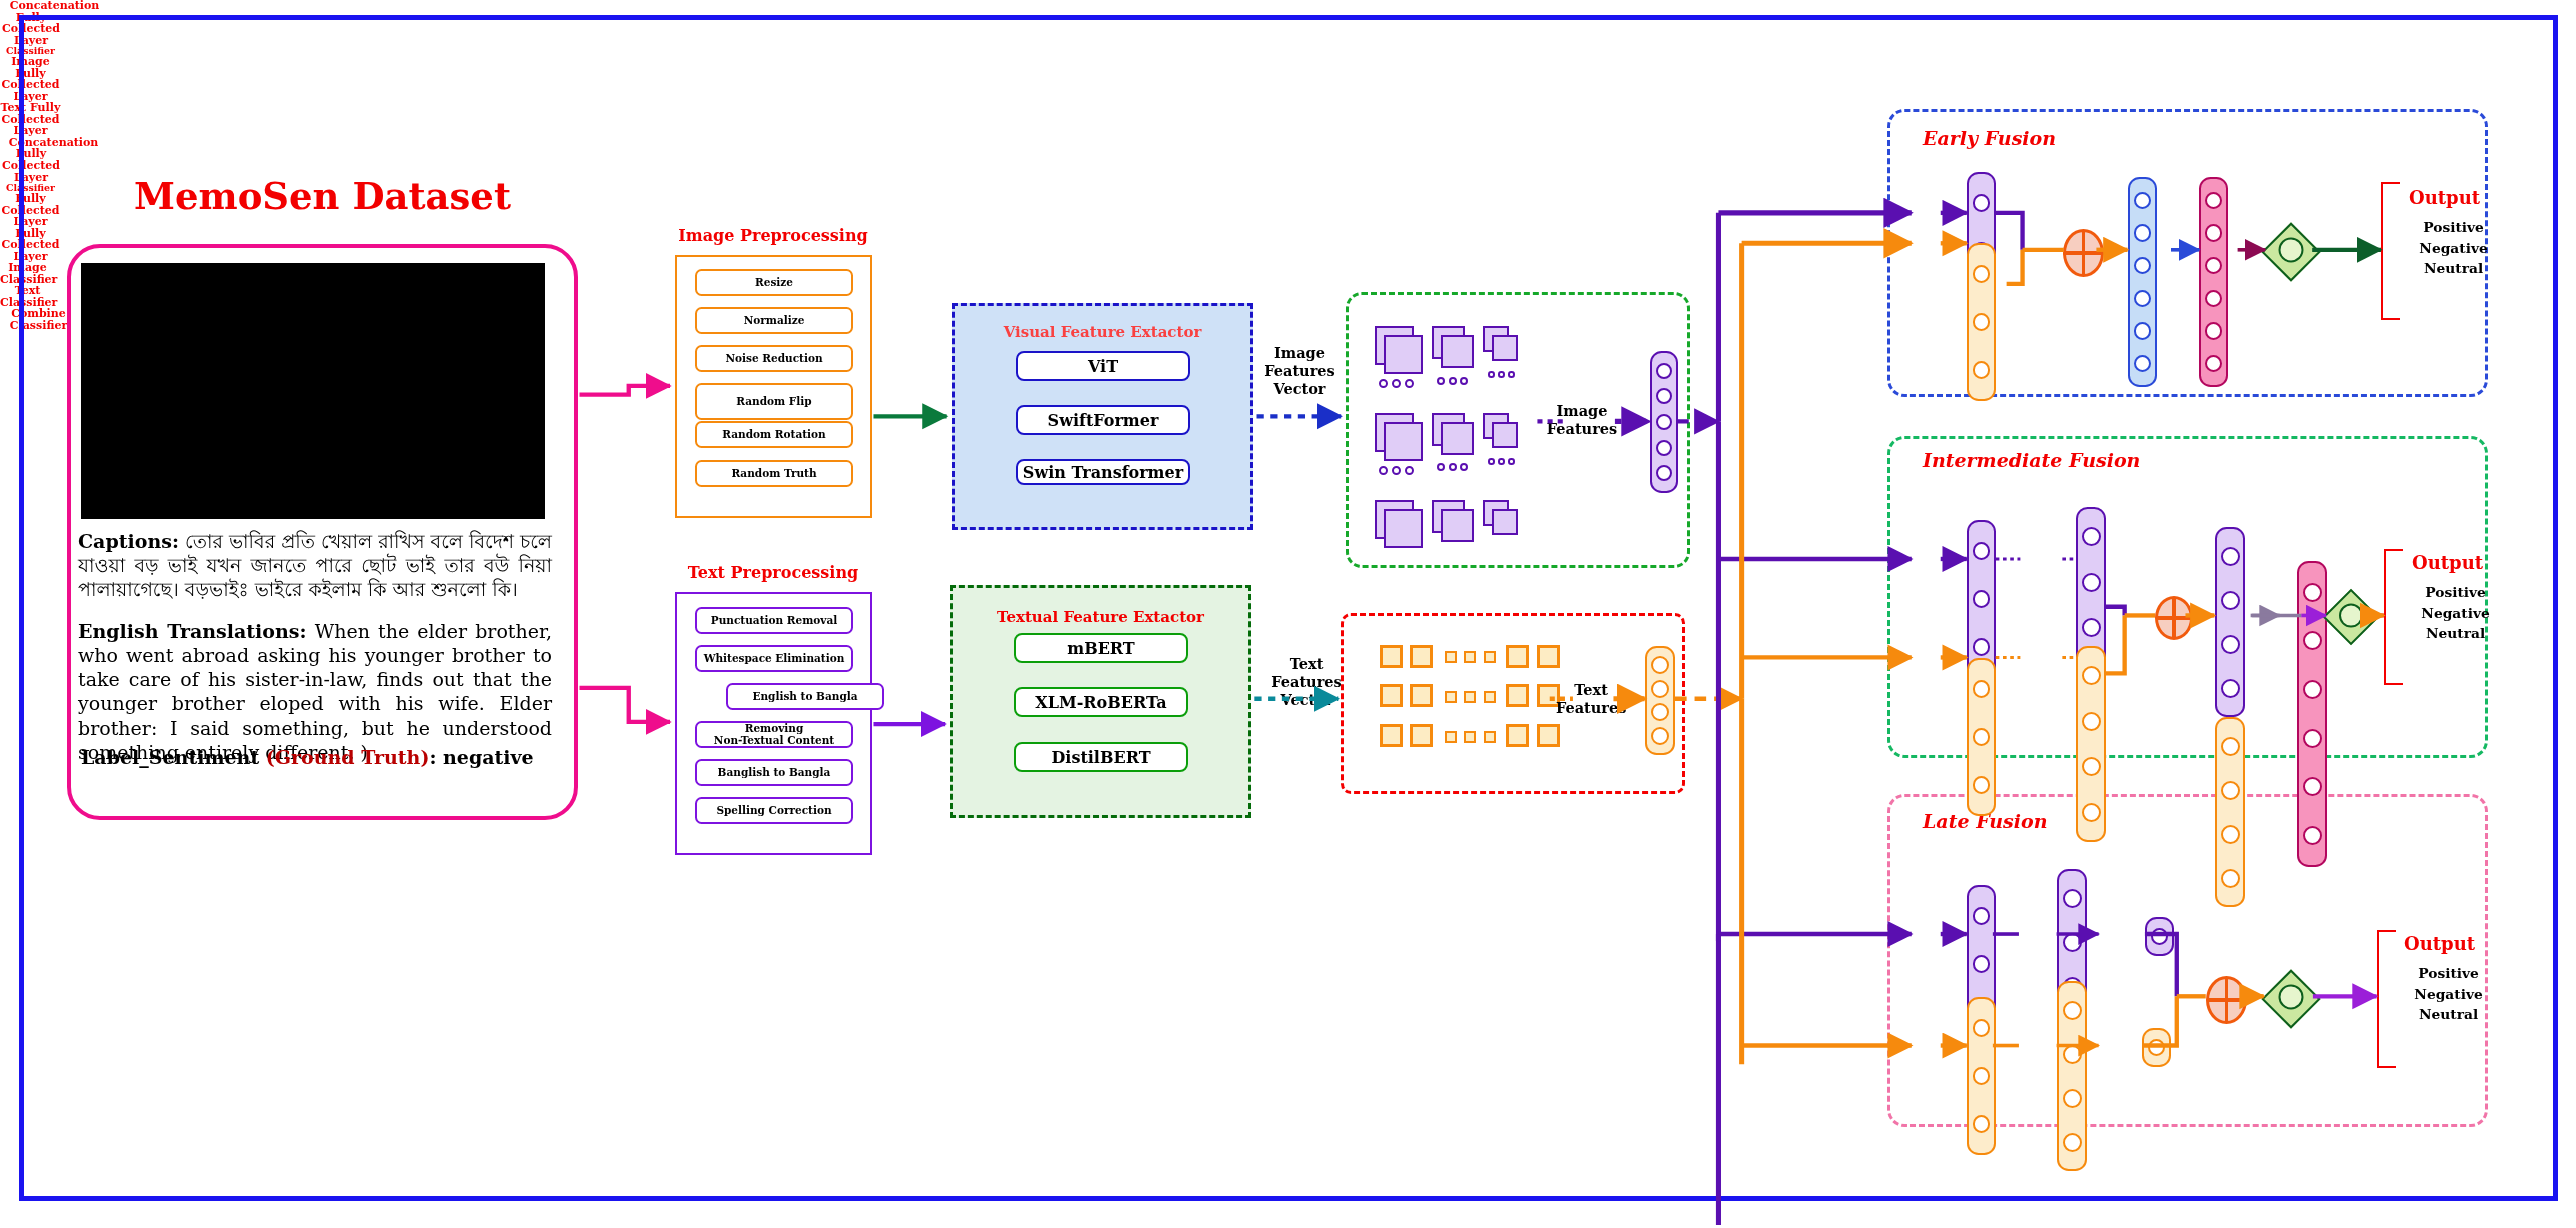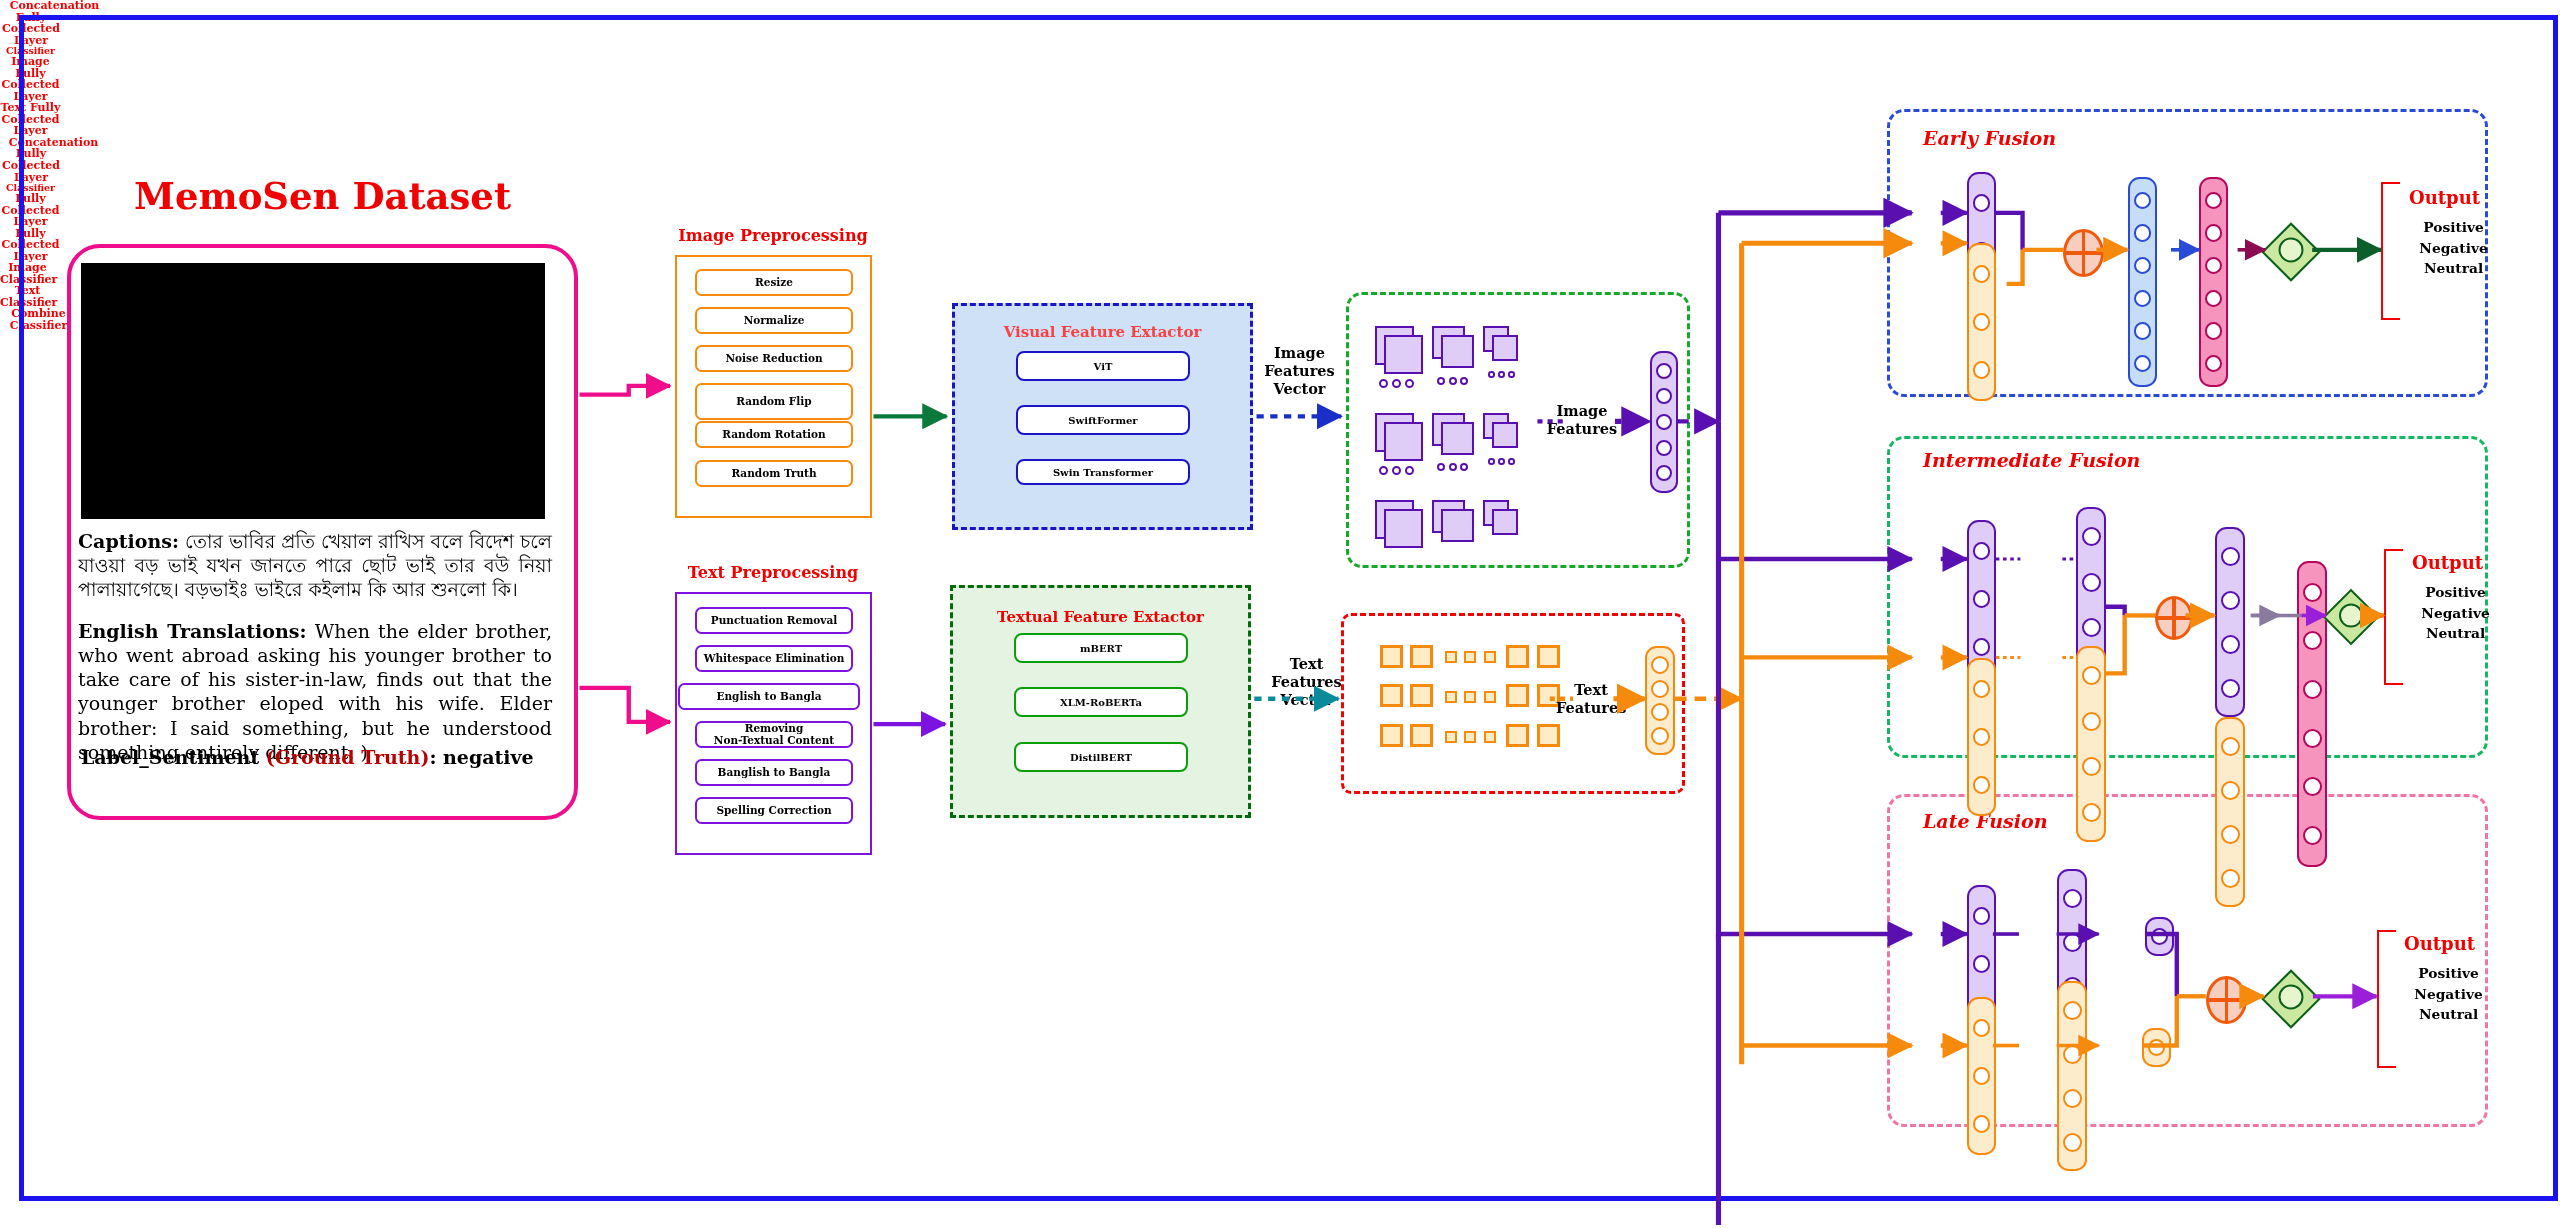--- a/index.html
+++ b/index.html
@@ -36,21 +36,21 @@
   .chip-purple{border:2.5px solid #7d13e0;}
   
   #vis-fx-panel{left:952px;top:303px;width:301px;height:227px;box-sizing:border-box;
        border:3.6px dashed #1a13c8;background:#cfe1f7;}
   #txt-fx-panel{left:950px;top:585px;width:301px;height:233px;box-sizing:border-box;
        border:3.6px dashed #046b0a;background:#e4f3e2;}
   #vis-fx-title{left:952px;top:323px;width:301px;font-size:15px;color:#f94141;}
   #txt-fx-title{left:950px;top:608px;width:301px;font-size:15px;}
   .fx-chip{position:absolute;box-sizing:border-box;background:#fff;border-radius:8px;
            display:flex;align-items:center;justify-content:center;
-           font-family:"DejaVu Serif",serif;font-weight:bold;font-size:10px;color:#000;}
+           font-family:"DejaVu Serif",serif;font-weight:bold;font-size:16px;color:#000;}
   .chip-navy{border:2.9px solid #1a13c8;}
   .chip-green{border:2.9px solid #0a9e0a;}
   
   #img-feat-panel{left:1346px;top:292px;width:344px;height:276px;box-sizing:border-box;
        border:3.6px dashed #16a82a;border-radius:16px;background:#fff;}
   #txt-feat-panel{left:1341px;top:613px;width:344px;height:181px;box-sizing:border-box;
        border:3.6px dashed #f40000;border-radius:10px;background:#fff;}
   .sq-pair{position:absolute;}
   .sq-b{position:absolute;box-sizing:border-box;background:#e0cdf7;border:2.9px solid #5a0fb0;}
   .dots3{position:absolute;display:flex;gap:3.6px;align-items:center;}
@@ -141,21 +141,21 @@
 
 <div id="host">
     <div class="pp-chip chip-orange" style="left:695px;top:269px;width:158px;height:27px;">Resize</div>
     <div class="pp-chip chip-orange" style="left:695px;top:307px;width:158px;height:27px;">Normalize</div>
     <div class="pp-chip chip-orange" style="left:695px;top:345px;width:158px;height:27px;">Noise Reduction</div>
     <div class="pp-chip chip-orange" style="left:695px;top:383px;width:158px;height:37px;text-align:center;">Random Flip</div>
     <div class="pp-chip chip-orange" style="left:695px;top:421px;width:158px;height:27px;">Random Rotation</div>
     <div class="pp-chip chip-orange" style="left:695px;top:460px;width:158px;height:27px;">Random Truth</div>
     <div class="pp-chip chip-purple" style="left:695px;top:607px;width:158px;height:27px;">Punctuation Removal</div>
     <div class="pp-chip chip-purple" style="left:695px;top:645px;width:158px;height:27px;">Whitespace Elimination</div>
-    <div class="pp-chip chip-purple" style="left:678px;top:683px;width:182px;height:27px;">English to Bangla</div>
+    <div class="pp-chip chip-purple" style="left:726px;top:683px;width:158px;height:27px;">English to Bangla</div>
     <div class="pp-chip chip-purple" style="left:695px;top:721px;width:158px;height:27px;">Removing<br>Non-Textual Content</div>
     <div class="pp-chip chip-purple" style="left:695px;top:759px;width:158px;height:27px;">Banglish to Bangla</div>
     <div class="pp-chip chip-purple" style="left:695px;top:797px;width:158px;height:27px;">Spelling Correction</div>
     <div class="fx-chip chip-navy" style="left:1016px;top:351px;width:174px;height:30px;">ViT</div>
     <div class="fx-chip chip-navy" style="left:1016px;top:405px;width:174px;height:30px;">SwiftFormer</div>
     <div class="fx-chip chip-navy" style="left:1016px;top:459px;width:174px;height:26px;">Swin Transformer</div>
     <div class="fx-chip chip-green" style="left:1014px;top:633px;width:174px;height:30px;">mBERT</div>
     <div class="fx-chip chip-green" style="left:1014px;top:687px;width:174px;height:30px;">XLM-RoBERTa</div>
     <div class="fx-chip chip-green" style="left:1014px;top:742px;width:174px;height:30px;">DistilBERT</div>
     <div class="sq-pair" style="left:1375px;top:326px;width:48px;height:48px;">

